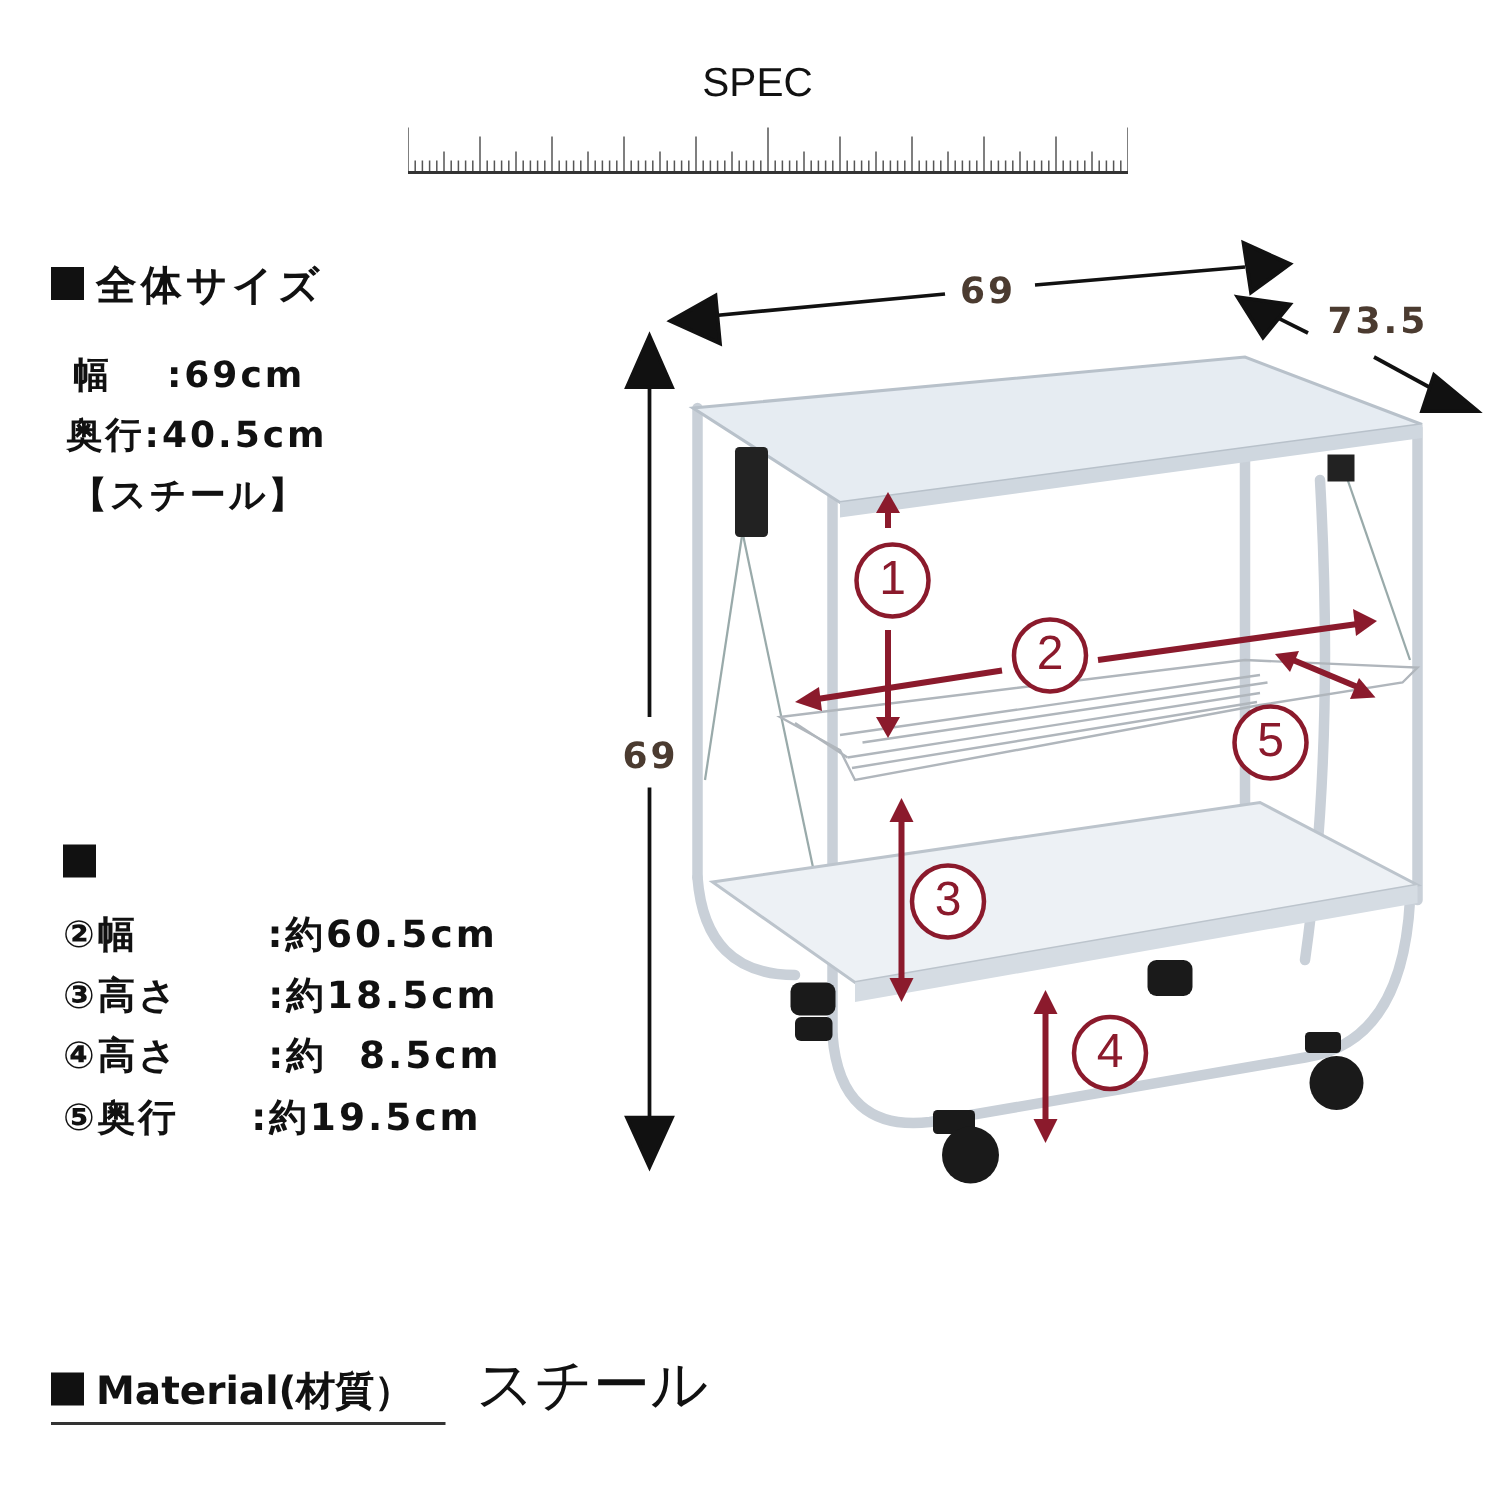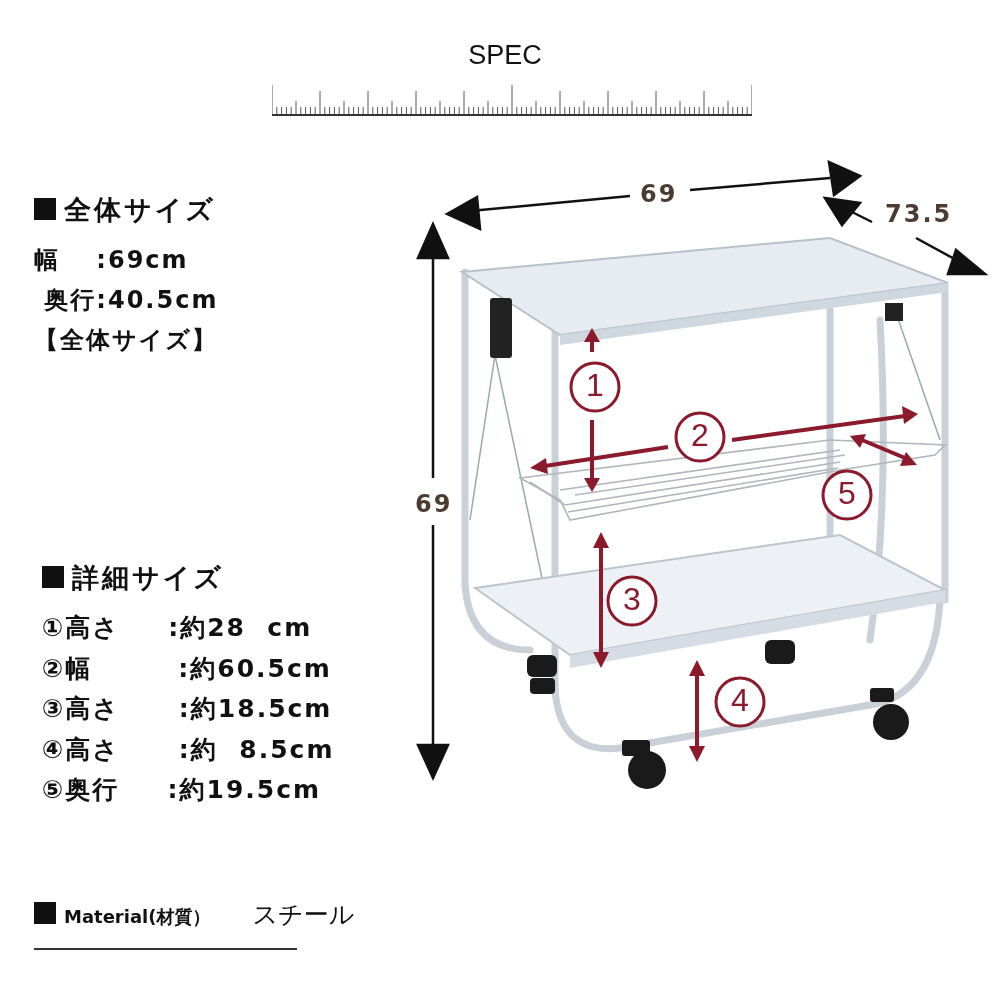--- a/index.html
+++ b/index.html
@@ -3,28 +3,28 @@
 <meta charset="utf-8">
 <style>
   html,body{margin:0;padding:0;background:#fff;}
   body{width:1000px;height:1000px;position:relative;overflow:hidden;font-family:"DejaVu Sans","Liberation Sans",sans-serif;color:#111;}
   .abs{position:absolute;}
   .spec-title{left:0;width:1010px;top:40px;text-align:center;font-family:"Liberation Sans",sans-serif;font-size:27px;color:#111;}
   .ruler{left:272px;top:82px;width:480px;height:34px;}
   .sec-title{font-weight:bold;font-size:27px;letter-spacing:3px;}
   .sq{display:inline-block;width:22px;height:22px;background:#111;margin-right:8px;vertical-align:-1px;}
   .line{font-weight:bold;font-size:24px;letter-spacing:2px;white-space:pre;line-height:40px;}
-  .overall{left:34px;top:192px;}
-  .overall .rows{margin-top:12px;}
+  .overall{left:34px;top:172px;}
+  .overall .rows{margin-top:22px;text-align:center;}
   .detail{left:42px;top:560px;}
   .detail .rows{margin-top:12px;}
   .detail .line{line-height:40.5px;font-size:25px;}
   .material{left:34px;top:898px;}
-  .material .label{font-weight:bold;font-size:18px;}
-  .material .value{font-size:25px;margin-left:42px;font-weight:normal;}
+  .material .label{font-weight:bold;font-size:26px;}
+  .material .value{font-size:38px;margin-left:42px;font-weight:normal;}
   .mat-underline{left:34px;top:948px;width:263px;height:2px;background:#333;}
   .dim-label{font-weight:bold;font-size:24px;color:#4b3b30;letter-spacing:2px;font-family:"DejaVu Sans",sans-serif;}
   svg{position:absolute;left:0;top:0;}
 </style>
 </head>
 <body>
 
 <div class="abs spec-title">SPEC</div>
 
 <svg class="ruler abs" width="480" height="34" viewBox="0 0 480 34" style="left:272px;top:82px;">
@@ -132,28 +132,27 @@
       <line x1="480" x2="480" y1="3" y2="33"></line>
     </g>
   <line x1="0" y1="33" x2="480" y2="33" stroke="#333" stroke-width="2"></line>
 </svg>
 
 <div class="abs overall">
   <div class="sec-title"><span class="sq"></span><span>全体サイズ</span></div>
   <div class="rows">
     <div class="line">幅　 :69cm</div>
     <div class="line"> 奥行:40.5cm</div>
-    <div class="line">【全体サイズ】</div>
+    <div class="line">【スチール】</div>
   </div>
 </div>
 
 <div class="abs detail">
-  <div class="sec-title"><span class="sq"></span><span>詳細サイズ</span></div>
+  <div class="sec-title"><span class="sq"></span></div>
   <div class="rows">
-    <div class="line">①高さ　  :約28  cm</div>
     <div class="line">②幅　　   :約60.5cm</div>
     <div class="line">③高さ　   :約18.5cm</div>
     <div class="line">④高さ　   :約  8.5cm</div>
     <div class="line">⑤奥行　  :約19.5cm</div>
   </div>
 </div>
 
 <div class="abs material">
   <span class="sq"></span><span class="label">Material(材質）</span><span class="value">スチール</span>
 </div>

